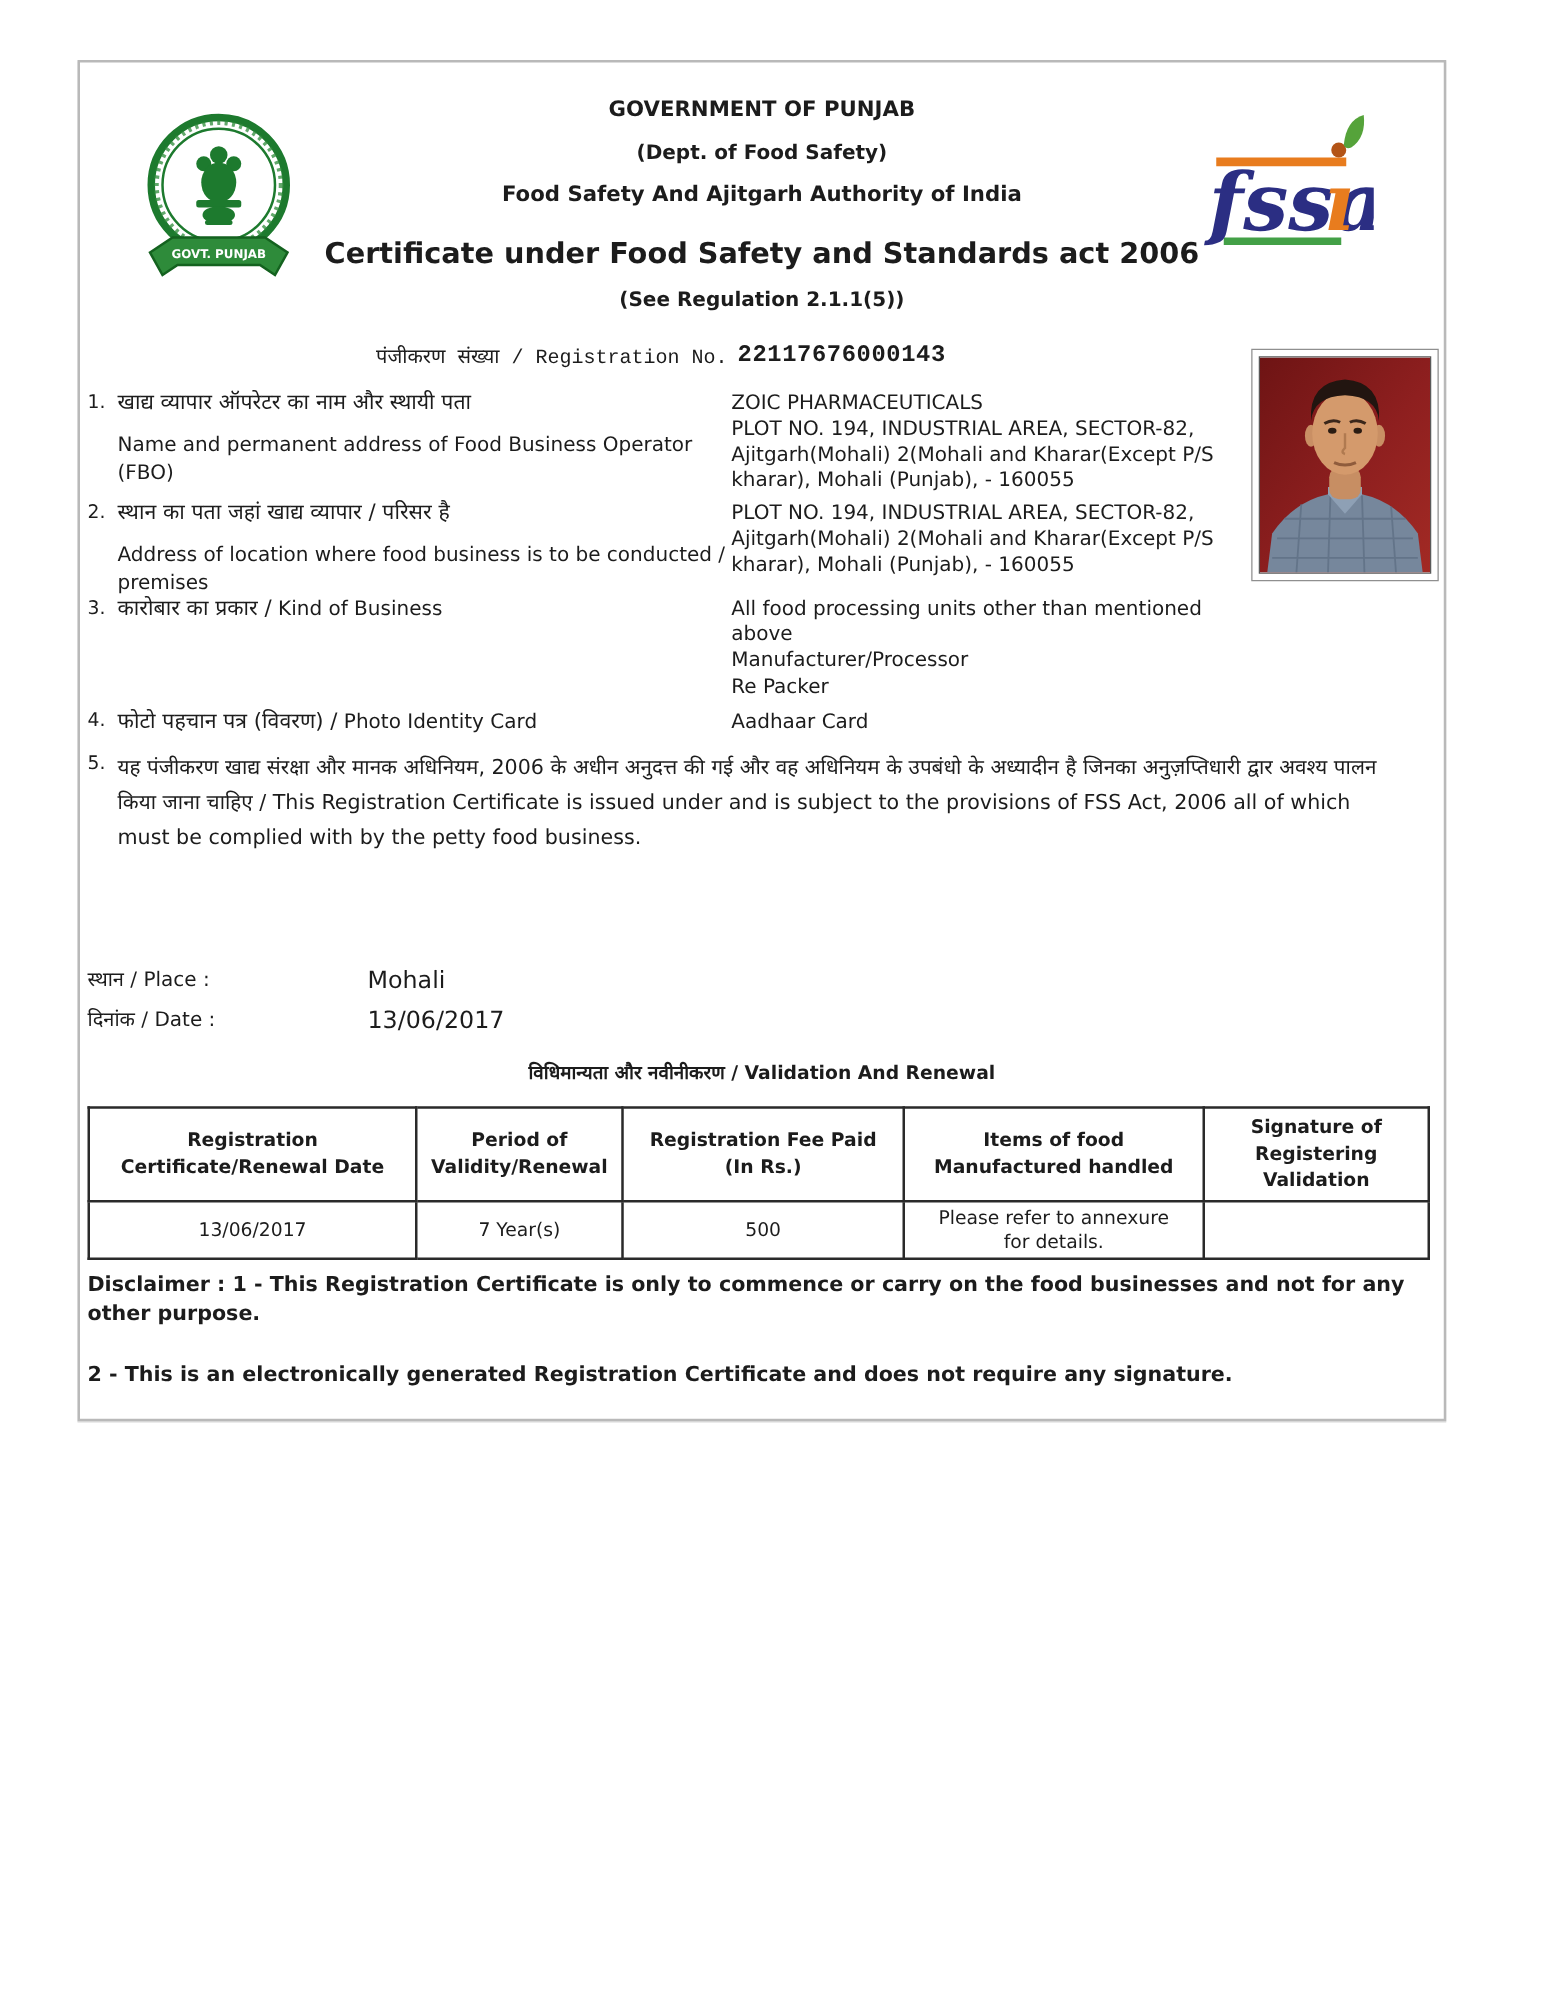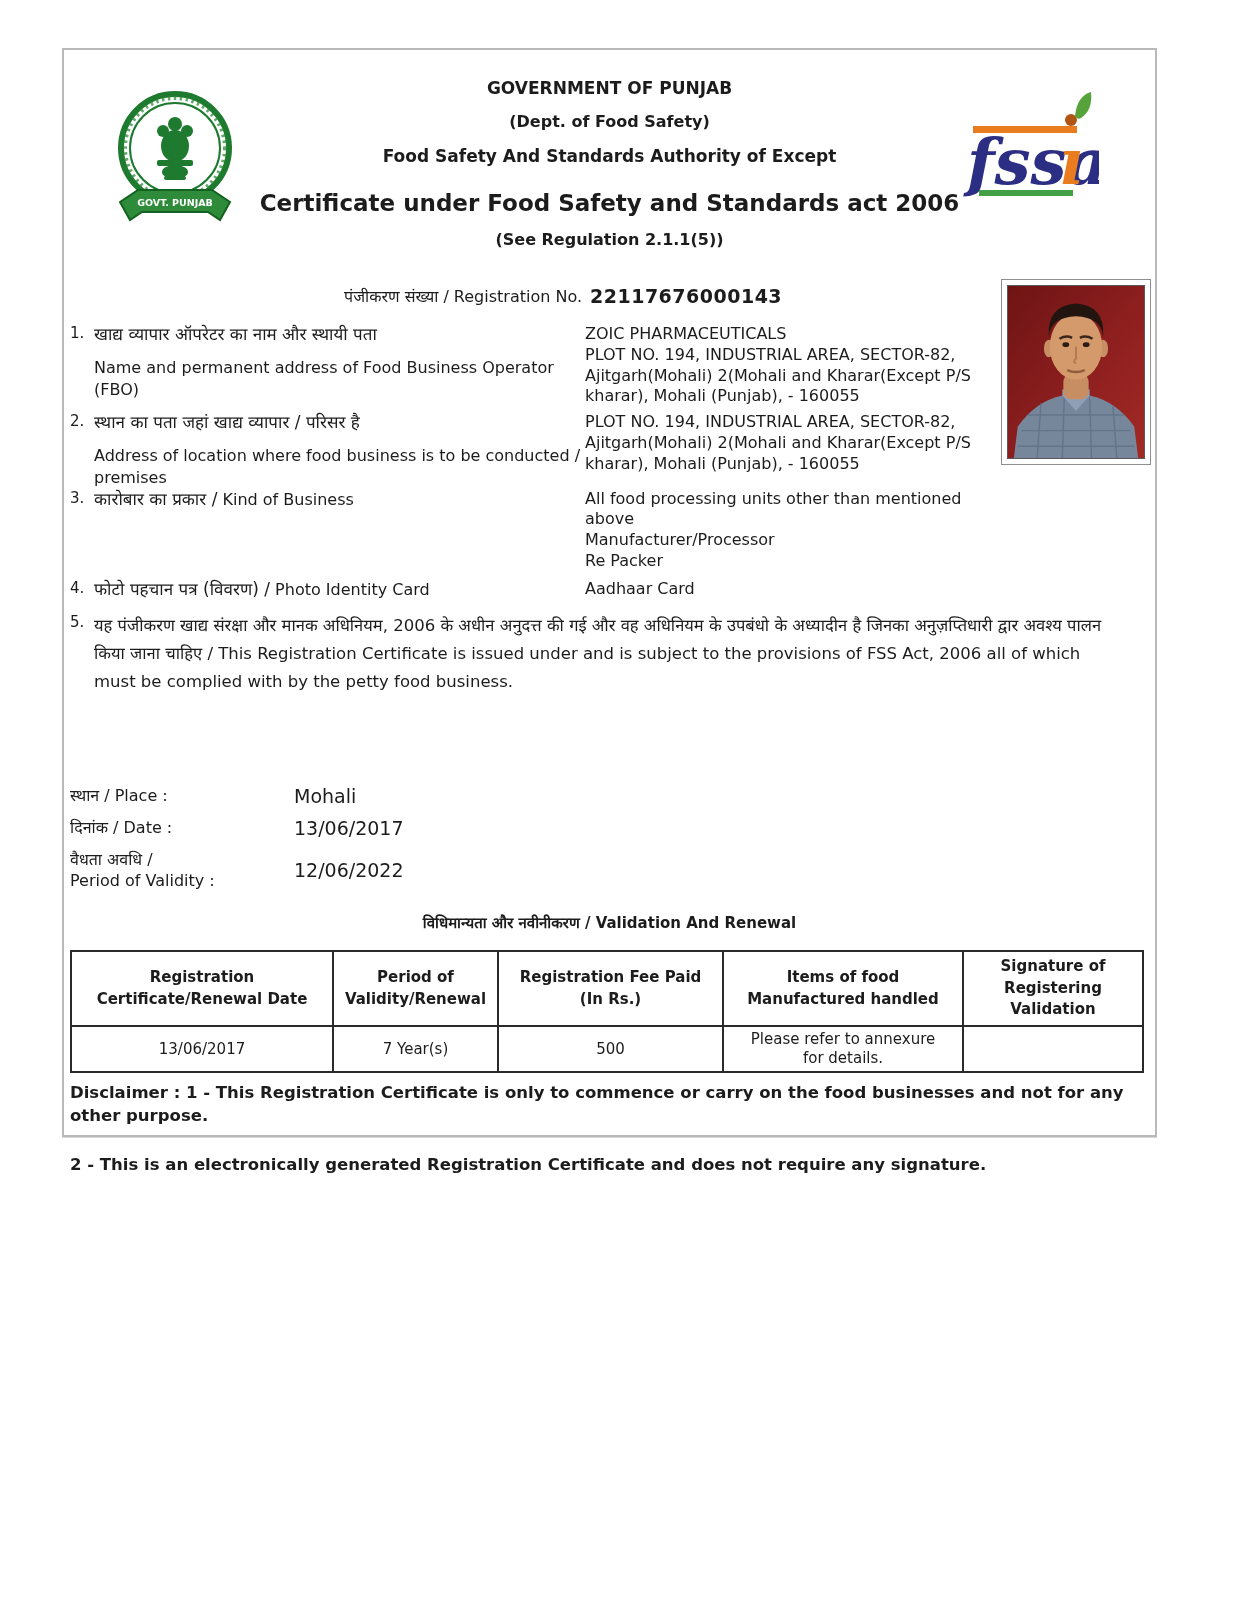--- a/index.html
+++ b/index.html
@@ -23,21 +23,21 @@
   .hdr { text-align: center; padding-top: 28px; }
   .hdr div { font-weight: bold; }
   .hdr-l1 { font-size: 17px; }
   .hdr-l2 { font-size: 16px; margin-top: 14px; }
   .hdr-l3 { font-size: 17px; margin-top: 15px; }
   .hdr-l4 { font-size: 23px; margin-top: 24px; }
   .hdr-l5 { font-size: 16px; margin-top: 14px; }
   .emblem { position: absolute; left: 48px; top: 34px; width: 126px; height: 152px; }
   .fssai { position: absolute; right: 56px; top: 36px; width: 140px; height: 132px; }
   
-  .reg-row { display: flex; align-items: flex-start; margin-top: 36px; }
+  .reg-row { display: flex; align-items: flex-start; margin-top: 24px; font-family: Liberation Mono, monospace; }
   .reg-label { width: 512px; text-align: right; font-size: 16px; }
   .reg-no { font-size: 19px; font-weight: bold; margin-left: 8px; letter-spacing: 0.5px; }
   
   .items { margin-top: 16px; }
   .item-row { display: flex; align-items: flex-start; }
   .item-left { width: 515px; display: flex; align-items: flex-start; }
   .item-no { width: 24px; flex: 0 0 24px; font-size: 15px; padding-top: 1px; }
   .item-label { font-size: 16px; line-height: 1.32; }
   .hi { font-size: 17px; }
   .item-label .en { margin-top: 12px; }
@@ -109,21 +109,21 @@
       <text x="8" y="98" font-size="64" font-style="italic" font-weight="bold" font-family="DejaVu Serif, serif" fill="#2b2e83">fssa</text>
       <text x="100" y="98" font-size="64" font-style="italic" font-weight="bold" font-family="DejaVu Serif, serif" fill="#e87c1e">ı</text>
       <circle cx="112" cy="34" r="6" fill="#b35417"></circle>
       <path d="M116,30 Q118,10 132,6 Q134,24 122,32 Q118,34 116,30 Z" fill="#55a33a"></path>
     </svg>
   </div>
 
   <div class="hdr">
     <div class="hdr-l1">GOVERNMENT OF PUNJAB</div>
     <div class="hdr-l2">(Dept. of Food Safety)</div>
-    <div class="hdr-l3">Food Safety And Standards Authority of Except</div>
+    <div class="hdr-l3">Food Safety And Ajitgarh Authority of India</div>
     <div class="hdr-l4">Certificate under Food Safety and Standards act 2006</div>
     <div class="hdr-l5">(See Regulation 2.1.1(5))</div>
   </div>
 
   <div class="reg-row">
     <div class="reg-label">पंजीकरण संख्या / Registration No.</div>
     <div class="reg-no">22117676000143</div>
   </div>
 
   <div class="photo-frame">
@@ -220,25 +220,20 @@
   </div>
 
   <div class="details">
     <div class="det-row">
       <div class="det-label">स्थान / Place :</div>
       <div class="det-value">Mohali</div>
     </div>
     <div class="det-row">
       <div class="det-label">दिनांक / Date :</div>
       <div class="det-value">13/06/2017</div>
-    </div>
-    <div class="det-row">
-      <div class="det-label">वैधता अवधि /
-Period of Validity :</div>
-      <div class="det-value">12/06/2022</div>
     </div>
   </div>
 
   <div class="section-title">विधिमान्यता और नवीनीकरण  /  Validation And Renewal</div>
 
   <table class="vr">
     <colgroup>
       <col class="c1">
         <col class="c2">
         <col class="c3">

